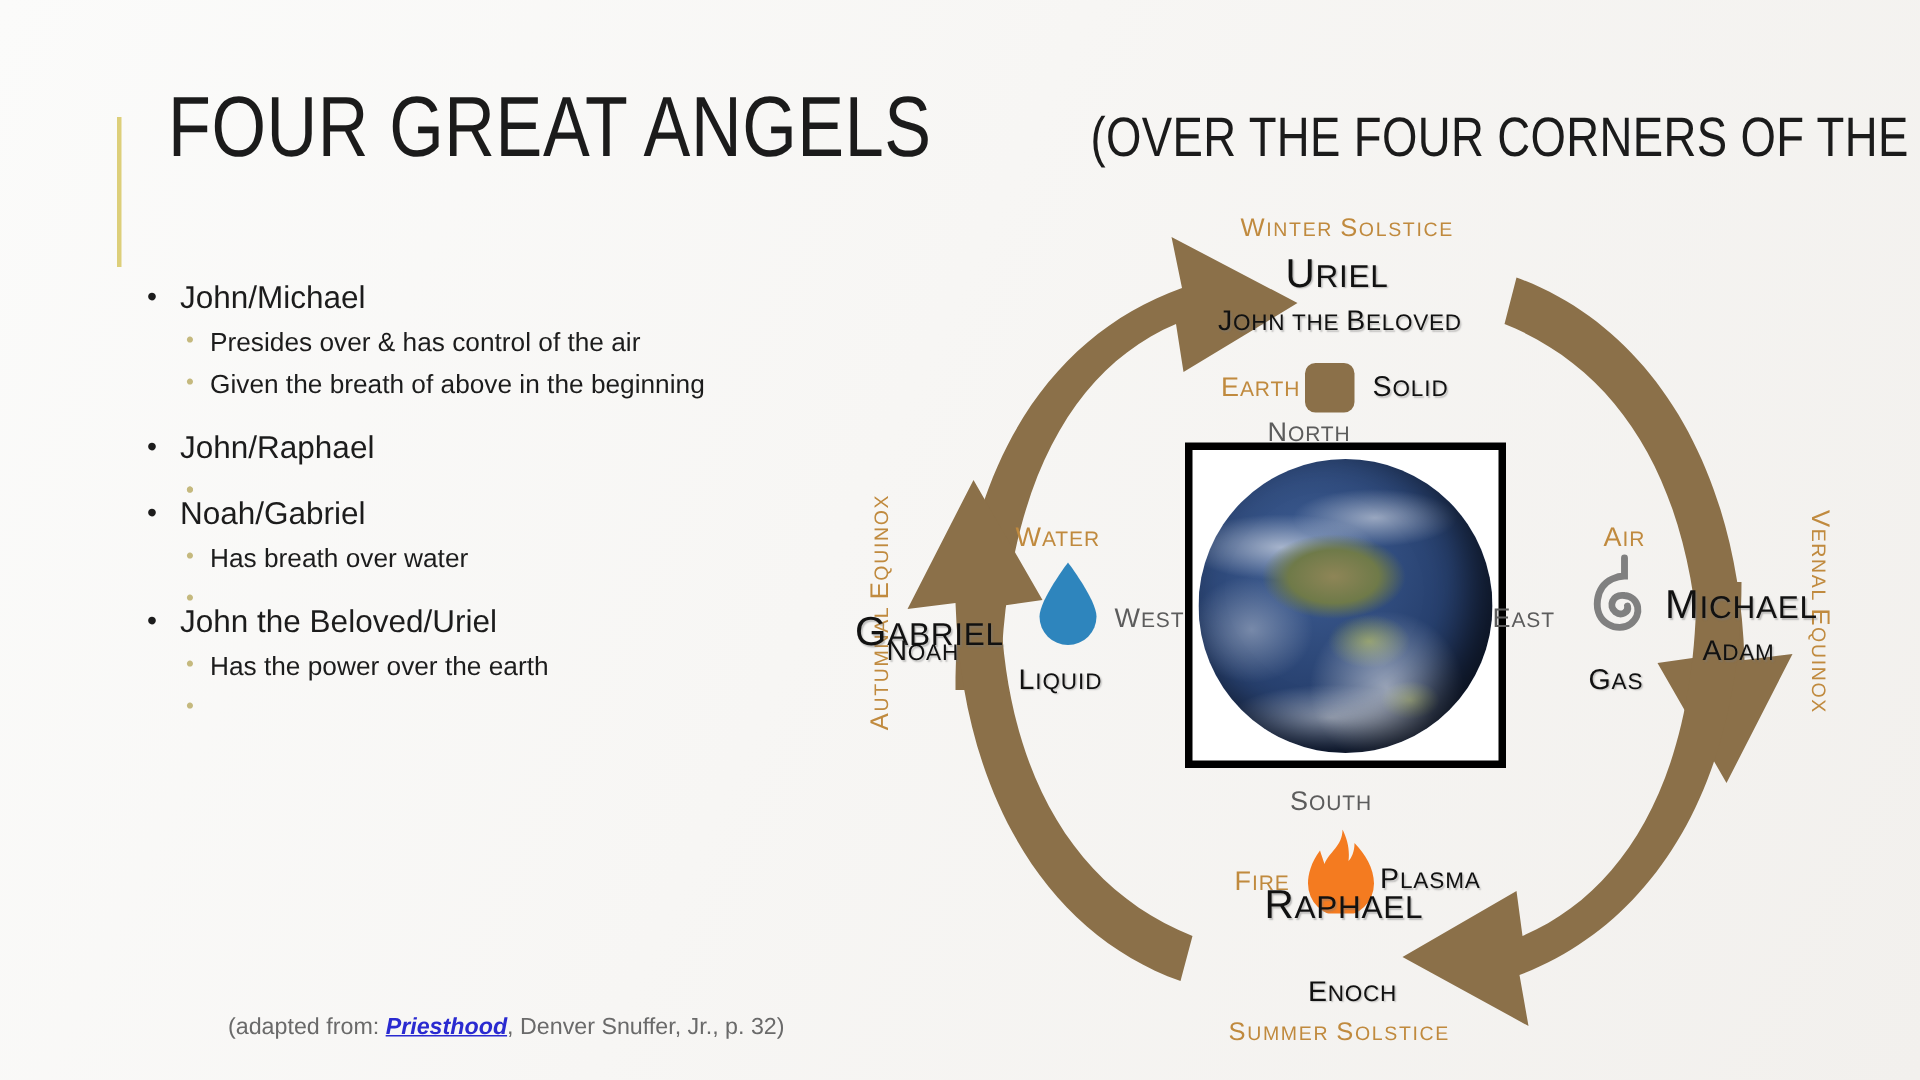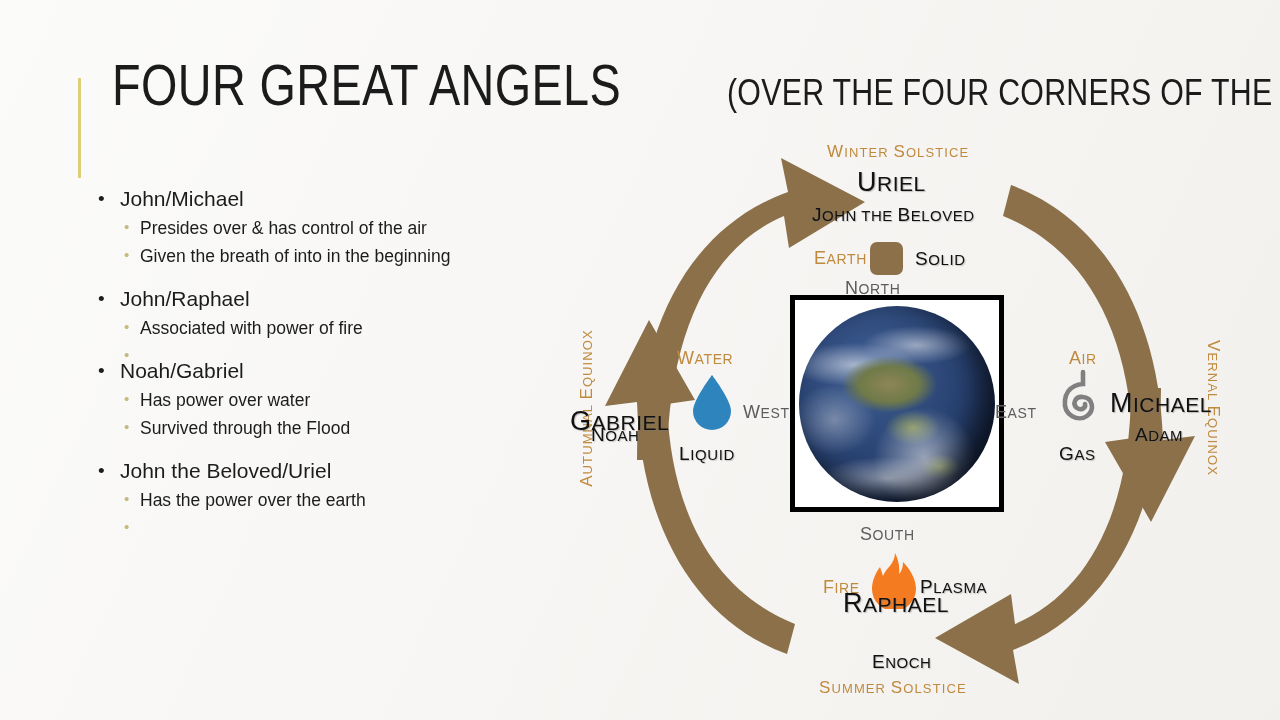--- a/index.html
+++ b/index.html
@@ -236,43 +236,44 @@
   <div id="title-accent"></div>
   <div id="title-block">
     <span id="title-main">FOUR GREAT ANGELS</span><span id="title-sub">(OVER THE FOUR CORNERS OF THE EARTH)</span>
   </div>
 
   <div id="bullets">
 
     <div class="grp">
       <div class="lvl1"><span class="dot">•</span><span>John/Michael</span></div>
       <div class="lvl2"><span class="dot">•</span><span>Presides over &amp; has control of the air</span></div>
-      <div class="lvl2"><span class="dot">•</span><span>Given the breath of into in the beginning</span></div>
+      <div class="lvl2"><span class="dot">•</span><span>Given the breath of above in the beginning</span></div>
     </div>
 
     <div class="grp">
       <div class="lvl1"><span class="dot">•</span><span>John/Raphael</span></div>
-      <div class="lvl2"><span class="dot">•</span><span>Associated with power of fire</span></div>
+      <div class="lvl2"><span class="dot">•</span></div>
       <div class="lvl2"><span class="dot">•</span></div>
     </div>
 
     <div class="grp">
       <div class="lvl1"><span class="dot">•</span><span>Noah/Gabriel</span></div>
-      <div class="lvl2"><span class="dot">•</span><span>Has power over water</span></div>
-      <div class="lvl2"><span class="dot">•</span><span>Survived through the Flood</span></div>
+      <div class="lvl2"><span class="dot">•</span><span>Has breath over water</span></div>
+      <div class="lvl2"><span class="dot">•</span></div>
     </div>
 
     <div class="grp">
       <div class="lvl1"><span class="dot">•</span><span>John the Beloved/Uriel</span></div>
       <div class="lvl2"><span class="dot">•</span><span>Has the power over the earth</span></div>
       <div class="lvl2"><span class="dot">•</span></div>
     </div>
 
   </div>
 
+  <div id="citation"><span>(adapted from: </span><span class="link">Priesthood</span><span>, Denver Snuffer, Jr., p. 32)</span></div>
 
   <div id="diagram">
 
     <svg id="arrows" viewBox="0 0 710 580">
 
       <g>
         <path d="M 92 330
                  C 92 190, 150 95, 243 62
                  L 236 28 L 320 72 L 244 118 L 239 86
                  C 168 116, 124 198, 122 330 Z" fill="#8b7049"></path>

